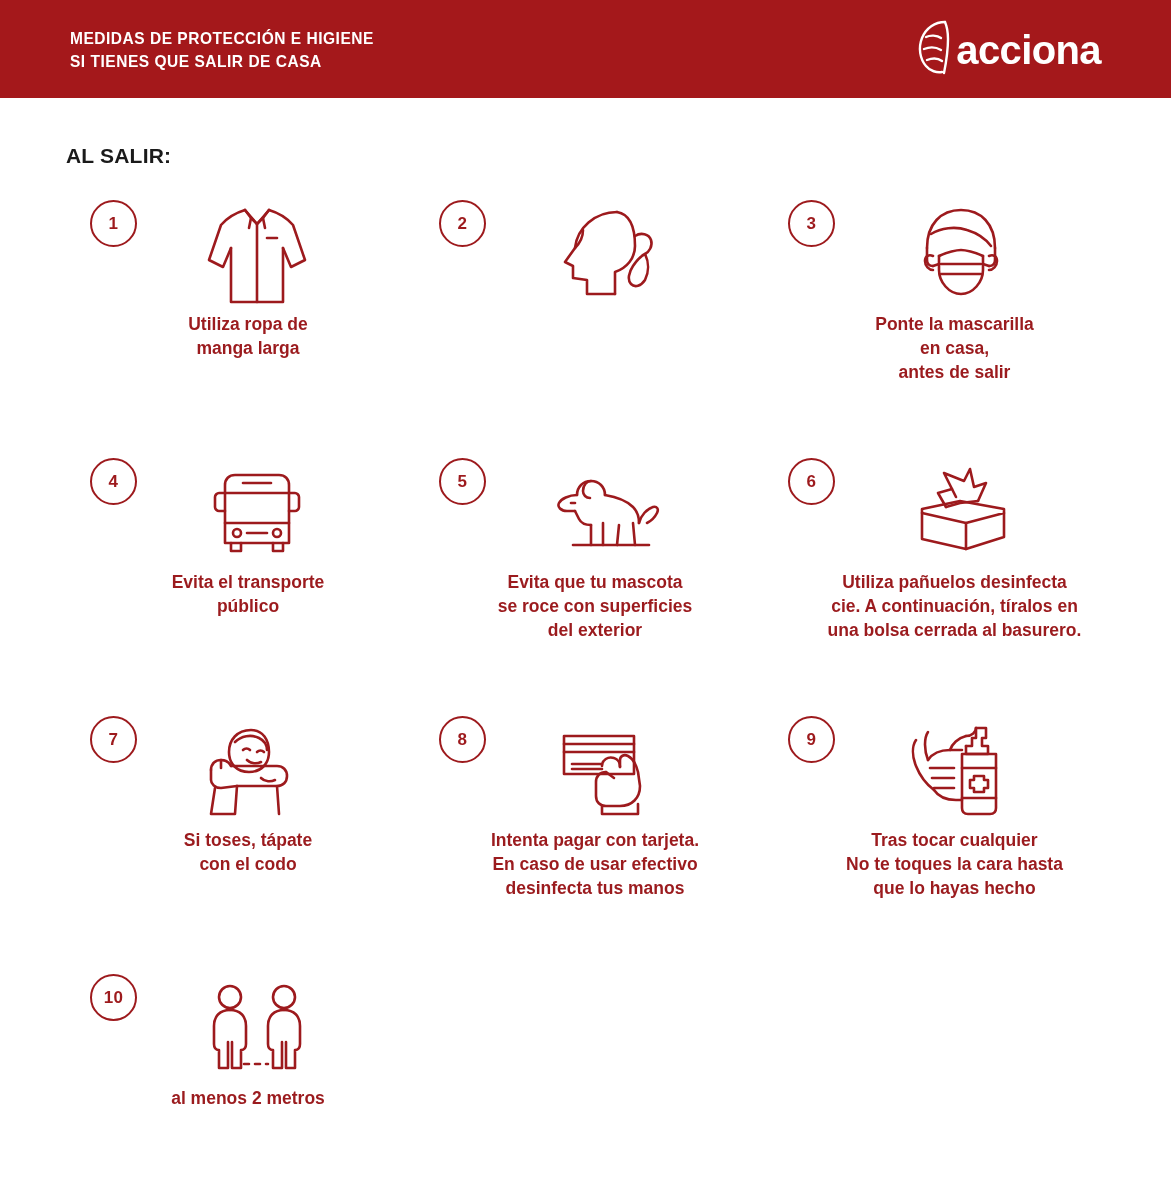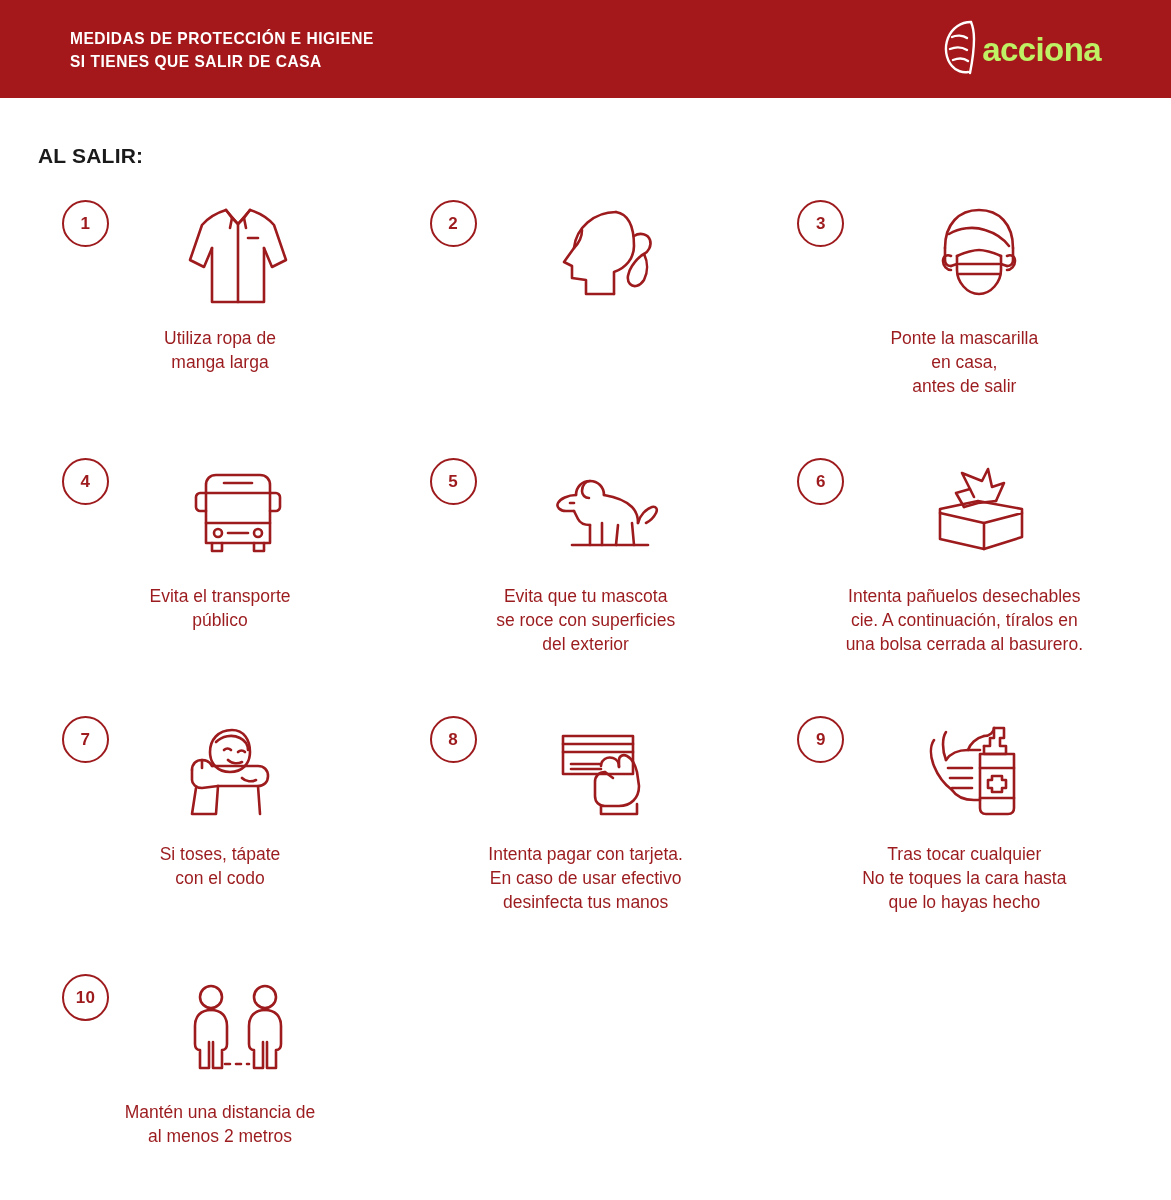--- a/index.html
+++ b/index.html
@@ -48,32 +48,32 @@
 
   
   .logo {
     display: flex;
     align-items: center;
     gap: 2px;
     margin-right: 0px;
   }
   .logo-mark { display: block; }
   .logo-word {
-    color: #bef264;
-    font-size: 33px;
+    color: #ffffff;
+    font-size: 40px;
     font-weight: bold;
     letter-spacing: -0.6px;
     line-height: 1;
     margin-left: -3px;
     margin-top: 1px;
   }
 
   
   .content {
-    padding: 0 34px;
+    padding: 0 62px;
   }
   .section-title {
     color: #1a1a1a;
     font-size: 21px;
     font-weight: bold;
     letter-spacing: 0.2px;
     margin: 46px 0 0 4px;
   }
 
   .grid {
@@ -118,24 +118,24 @@
     margin-left: 46px;
   }
   .icon-wrap svg {
     display: block;
     overflow: visible;
   }
 
   .caption {
     color: #9b1b1e;
     font-size: 17.5px;
-    font-weight: normal;
+    font-weight: bold;
     line-height: 1.38;
     text-align: center;
-    margin: 14px auto 0;
+    margin: 0 auto 0;
     max-width: 300px;
     padding: 0 6px;
     box-sizing: border-box;
   }
   .caption .ln { display: block; white-space: nowrap; }
 
   
   .col1 .icon-wrap { margin-left: 40px; }
   .col1 .caption   { margin-left: 36px; }
   .col2 .icon-wrap { margin-left: 44px; }
@@ -285,21 +285,21 @@
         <svg width="106" height="94" viewBox="0 0 106 94" fill="none" stroke="#9d1a1d" stroke-width="2.6" stroke-linecap="round" stroke-linejoin="round">
           <path d="M38 40 L30 26 L44 22 L36 6 L56 14 L62 2 L66 20 L78 16 L70 34"></path>
           <path d="M38 40 L52 36 L70 34"></path>
           <path d="M14 42 L52 34 L96 42 L96 46 L58 56 L14 46 Z"></path>
           <path d="M14 46 L14 72 L58 82 L58 56"></path>
           <path d="M96 46 L96 70 L58 82"></path>
           <path d="M44 22 L48 30"></path>
         </svg>
       </div>
       <div class="caption">
-        <span class="ln">Intenta pañuelos desechables</span>
+        <span class="ln">Utiliza pañuelos desinfecta</span>
         <span class="ln">cie. A continuación, tíralos en</span>
         <span class="ln">una bolsa cerrada al basurero.</span>
       </div>
     </div>
 
     <div class="item col1">
       <div class="num-circle">7</div>
       <div class="icon-wrap">
         <svg width="100" height="100" viewBox="0 0 100 100" fill="none" stroke="#9d1a1d" stroke-width="2.6" stroke-linecap="round" stroke-linejoin="round">
           <path d="M44 8 C30 8 22 18 22 30 C22 42 30 50 42 50 C54 50 62 42 62 30 C62 18 56 8 44 8Z"></path>
@@ -379,21 +379,20 @@
           <circle cx="26" cy="13" r="11"></circle>
           <path d="M26 26 C16 26 10 32 10 42 L10 60 C10 64 12 66 15 66 L15 84 L24 84 L24 58"></path>
           <path d="M26 26 C36 26 42 32 42 42 L42 60 C42 64 40 66 37 66 L37 84 L28 84 L28 58"></path>
           <circle cx="80" cy="13" r="11"></circle>
           <path d="M80 26 C70 26 64 32 64 42 L64 60 C64 64 66 66 69 66 L69 84 L78 84 L78 58"></path>
           <path d="M80 26 C90 26 96 32 96 42 L96 60 C96 64 94 66 91 66 L91 84 L82 84 L82 58"></path>
           <path d="M40 80 L64 80" stroke-dasharray="5 6"></path>
         </svg>
       </div>
       <div class="caption">
-        <span class="ln">Mantén una distancia de</span>
         <span class="ln">al menos 2 metros</span>
       </div>
     </div>
 
     <div class="item row4"></div>
     <div class="item row4"></div>
 
   </div>
 </div>
 

